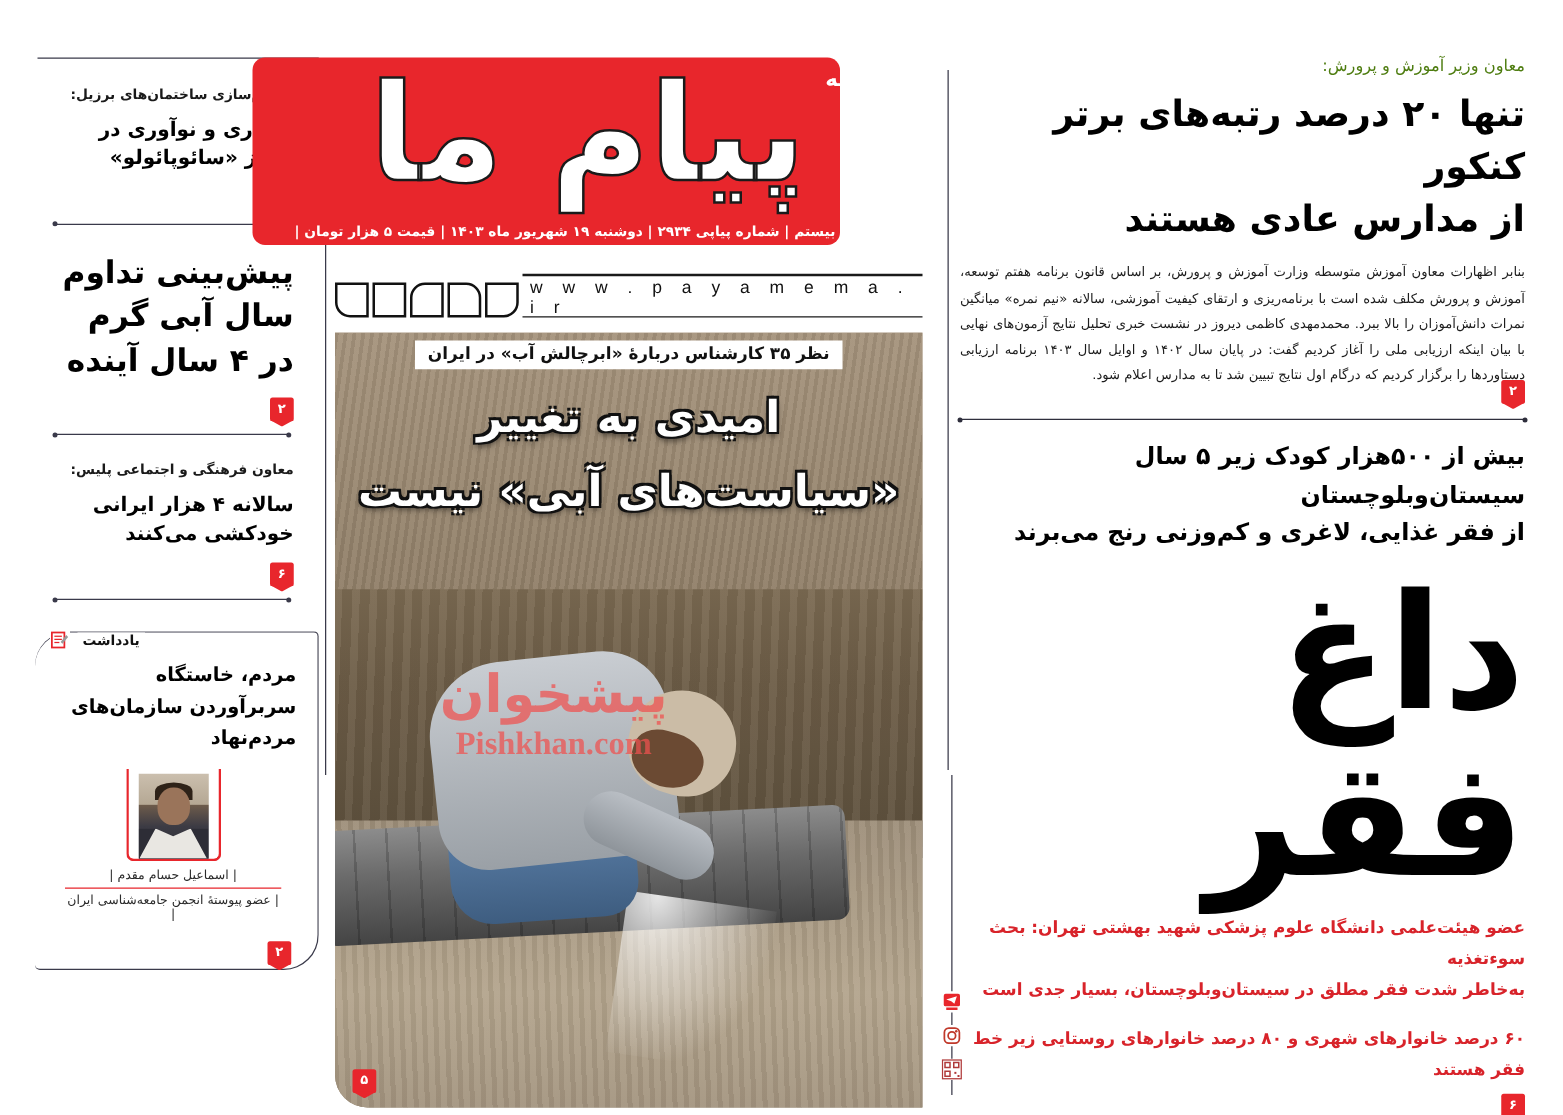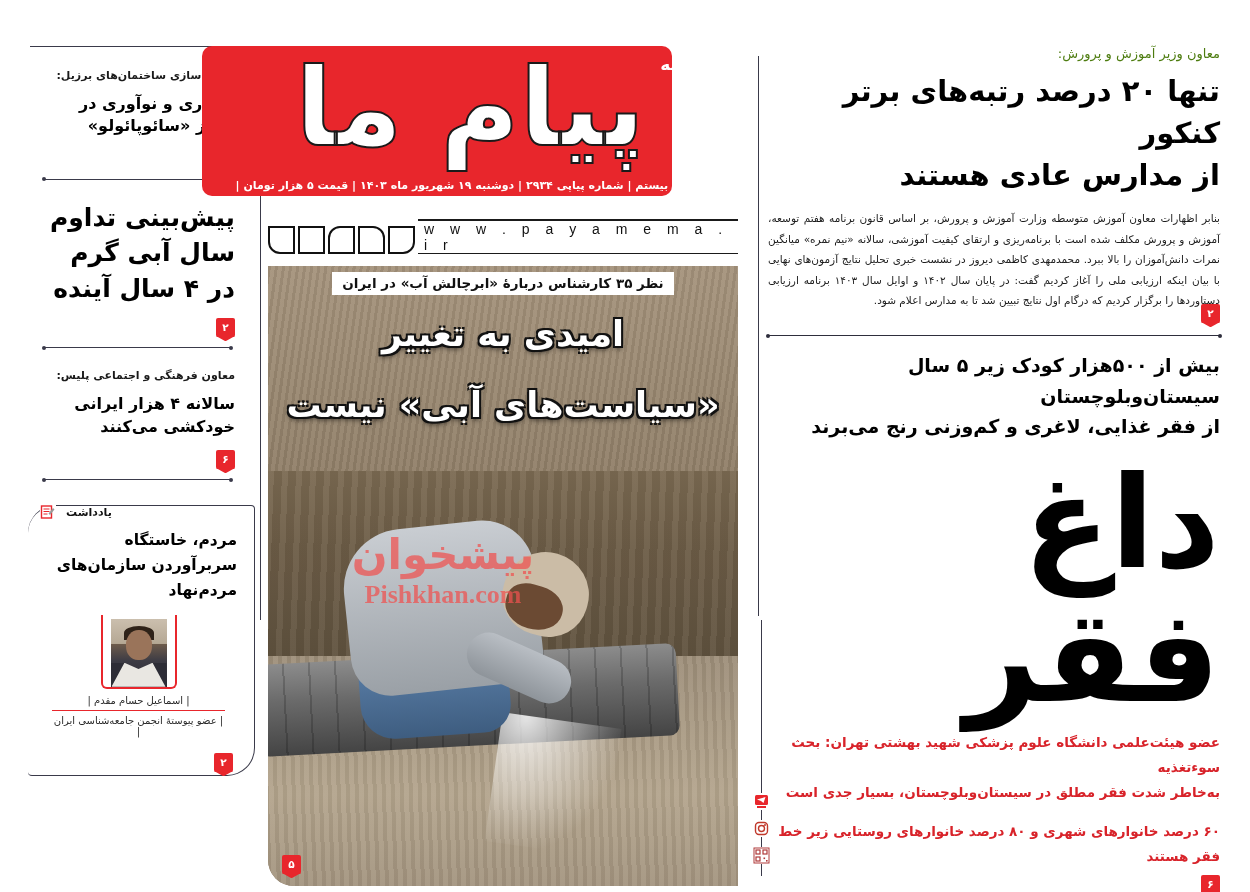--- a/index.html
+++ b/index.html
@@ -569,21 +569,21 @@
       <div class="valve"></div>
       <div class="valve-wheel"></div>
       <div class="worker-legs"></div>
       <div class="worker-body"></div>
       <div class="worker-arm"></div>
       <div class="worker-head"></div>
 
       <div class="photo-headline">
         <span class="photo-kicker">نظر ۳۵ کارشناس دربارهٔ «ابرچالش آب» در ایران</span>
         <div class="photo-head">امیدی به تغییر</div>
-        <div class="photo-head" style="margin-top:18px;">«سیاست‌های آبی» نیست</div>
+        <div class="photo-head" style="margin-top:6px;">«سیاست‌های آبی» نیست</div>
       </div>
 
       <div class="watermark">
         <div class="wm-fa">پیشخوان</div>
         <div class="wm-en">Pishkhan.com</div>
       </div>
 
       <div class="photo-badge">
         <span class="pagebadge" style="margin-top:0;">۵</span>
       </div>

